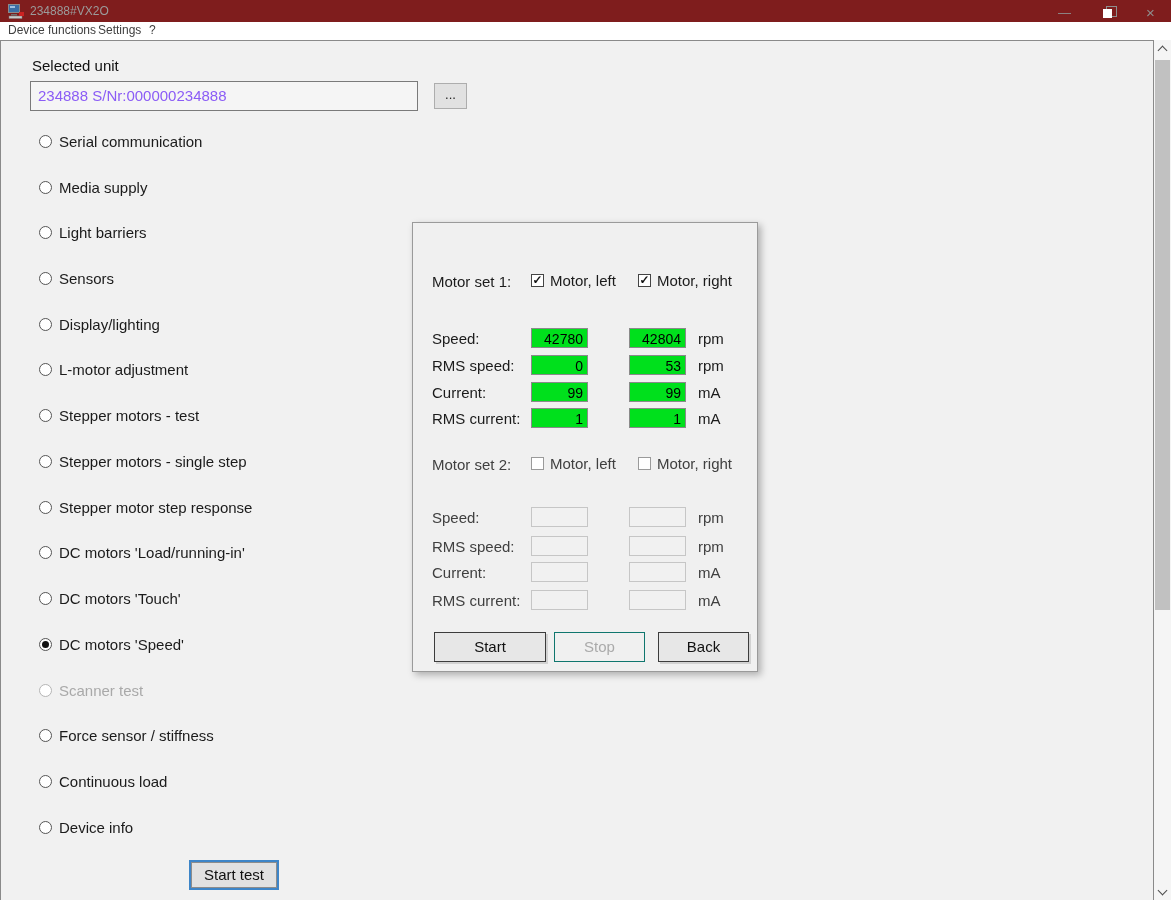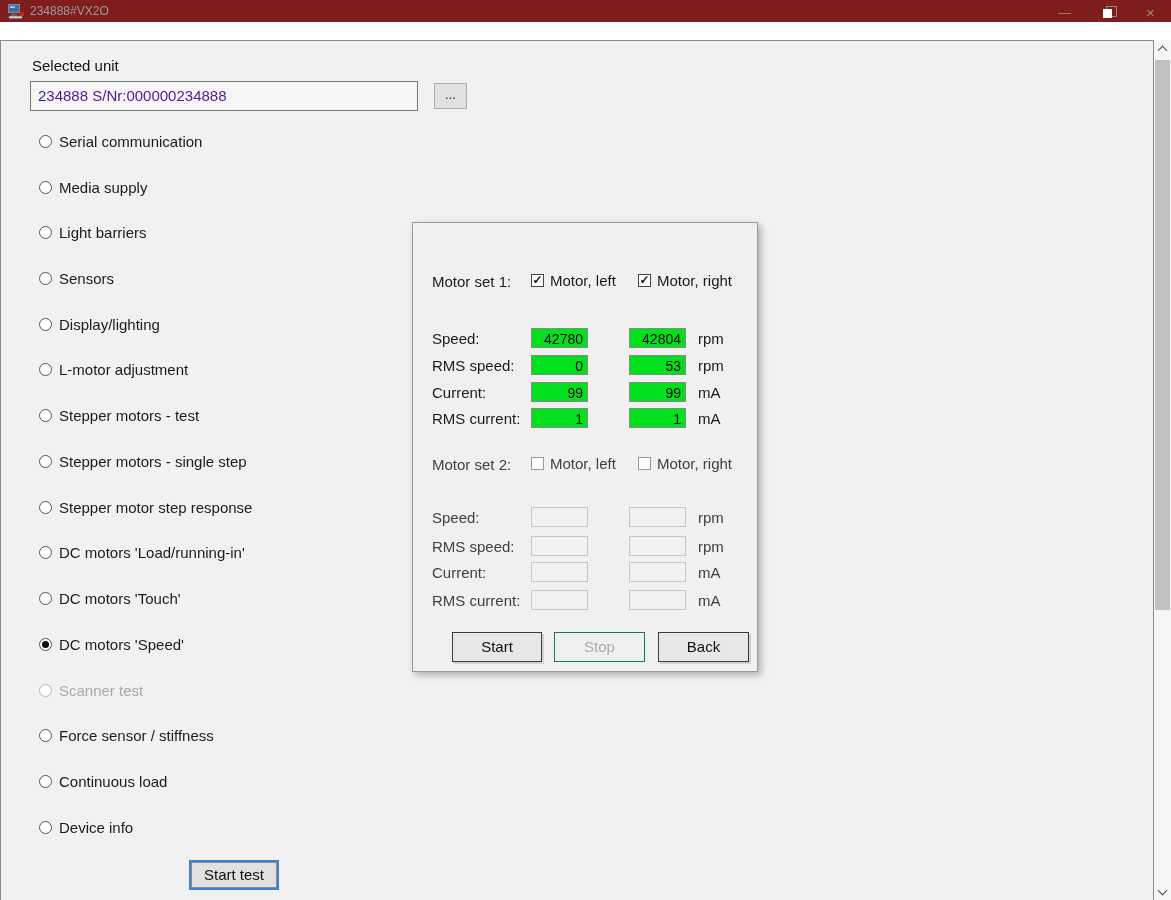--- a/index.html
+++ b/index.html
@@ -20,21 +20,21 @@
   .restore-glyph::after { content:""; position:absolute; left:-1px; top:-1px; width:9px; height:9px; background:#fff; }
 
   .menubar { position:absolute; left:0; top:22px; width:1171px; height:18px; background:#ffffff; }
   .menu-item { position:absolute; top:1px; font-size:12px; color:#404040; cursor:default; }
   .menu-device { left:8px; } .menu-settings { left:98px; } .menu-help { left:149px; }
 
   
   .panel { position:absolute; left:0; top:40px; width:1154px; height:860px; background:#f1f1f1; border:1px solid #8a8a8a; border-bottom:none; }
 
   .lbl-selected-unit { position:absolute; left:31px; top:16px; font-size:15px; color:#111; }
-  .unit-field { position:absolute; left:29px; top:40px; width:388px; height:30px; background:#f5f5f5; border:1px solid #7a7a7a; font-size:15px; color:#4c1d95; padding-left:7px; line-height:28px; }
+  .unit-field { position:absolute; left:29px; top:40px; width:388px; height:30px; background:#f5f5f5; border:1px solid #7a7a7a; font-size:15px; color:#8b5cf6; padding-left:7px; line-height:28px; }
   .browse-btn { position:absolute; left:433px; top:42px; width:33px; height:26px; background:#e1e1e1; border:1px solid #adadad; font-size:13px; text-align:center; line-height:22px; color:#222; cursor:default; }
 
   .test-item { position:absolute; left:38px; height:18px; display:flex; align-items:center; cursor:default; }
   .radio { width:13px; height:13px; border:1px solid #555; border-radius:50%; background:#fff; margin-right:7px; flex:none; position:relative; }
   .test-item.selected .radio::after { content:""; position:absolute; left:2px; top:2px; width:7px; height:7px; border-radius:50%; background:#111; }
   .test-item.disabled .radio { border-color:#b5b5b5; }
   .test-label { font-size:15px; color:#1b1b1b; white-space:nowrap; }
   .test-item.disabled .test-label { color:#a9a9a9; }
 
   .start-test-btn { position:absolute; left:188px; top:819px; width:90px; height:30px; background:#e1e1e1; border:2px solid #3d85c8; box-shadow:inset 0 0 0 1px #8c8c8c; font-size:15px; color:#111; text-align:center; line-height:26px; cursor:default; }
@@ -52,21 +52,21 @@
   .checkbox.dim { border-color:#9a9a9a; }
   .chk-label { font-size:15px; color:#1b1b1b; white-space:nowrap; }
 
   .val-field { position:absolute; width:57px; height:20px; font-size:14px; text-align:right; padding:1px 4px 0 0; line-height:18px; }
   .val-field.green { background:#00e01c; border:1px solid #8a8a8a; color:#000; }
   .val-field.empty { background:#f1f1f1; border:1px solid #c6c6c6; }
   .unit { position:absolute; left:285px; font-size:15px; color:#1b1b1b; }
 
   .dlg-btn { position:absolute; top:409px; height:30px; background:#e7e7e7; border:1px solid #3c3c3c; box-shadow:2px 2px 0 rgba(0,0,0,0.12); font-size:15px; color:#111; text-align:center; line-height:27px; cursor:default; }
   .dlg-btn.disabled { border:1px solid #0f766e; color:#aaaaaa; box-shadow:none; background:#f0f0f0; }
-  .btn-start { left:39px; width:90px; }
+  .btn-start { left:21px; width:112px; }
   .btn-stop { left:141px; width:91px; }
   .btn-back { left:245px; width:91px; }
 
   
   .scrollbar { position:absolute; right:0; top:40px; width:17px; height:860px; background:#f5f5f5; }
   .scroll-arrow { position:absolute; left:0; width:17px; height:17px; display:flex; align-items:center; justify-content:center; }
   .chev { width:7px; height:7px; border-right:1.5px solid #4d4d4d; border-bottom:1.5px solid #4d4d4d; }
   .chev.up { transform:rotate(-135deg); margin-top:4px; }
   .chev.down { transform:rotate(45deg); margin-bottom:3px; }
   .arrow-up { top:0; } .arrow-down { bottom:0; }
@@ -87,20 +87,25 @@
       <rect x="12" y="9" width="5" height="4" fill="#cc2222"></rect>
     </svg>
     <span class="title-text">234888#VX2O</span>
     <div class="win-btn btn-min">—</div>
     <div class="win-btn btn-restore">
         <span class="restore-glyph"></span>
       </div>
     <div class="win-btn btn-close">×</div>
   </div>
 
+  <div class="menubar">
+    <span class="menu-item menu-device">Device functions</span>
+    <span class="menu-item menu-settings">Settings</span>
+    <span class="menu-item menu-help">?</span>
+  </div>
 
   <div class="panel">
     <div class="lbl-selected-unit">Selected unit</div>
     <div class="unit-field">234888 S/Nr:000000234888</div>
     <div class="browse-btn">...</div>
 
     <div class="test-item" style="top:91px">
         <span class="radio"></span>
         <span class="test-label">Serial communication</span>
       </div>

